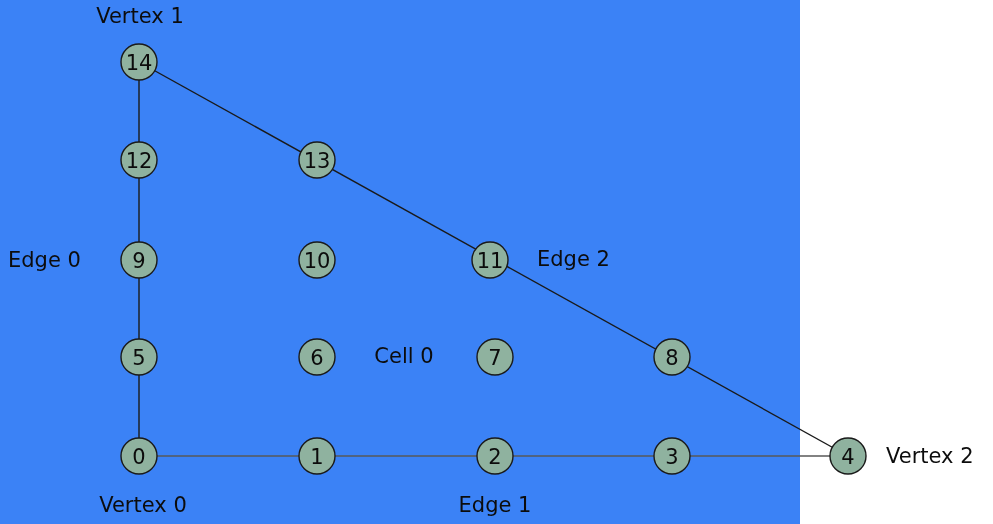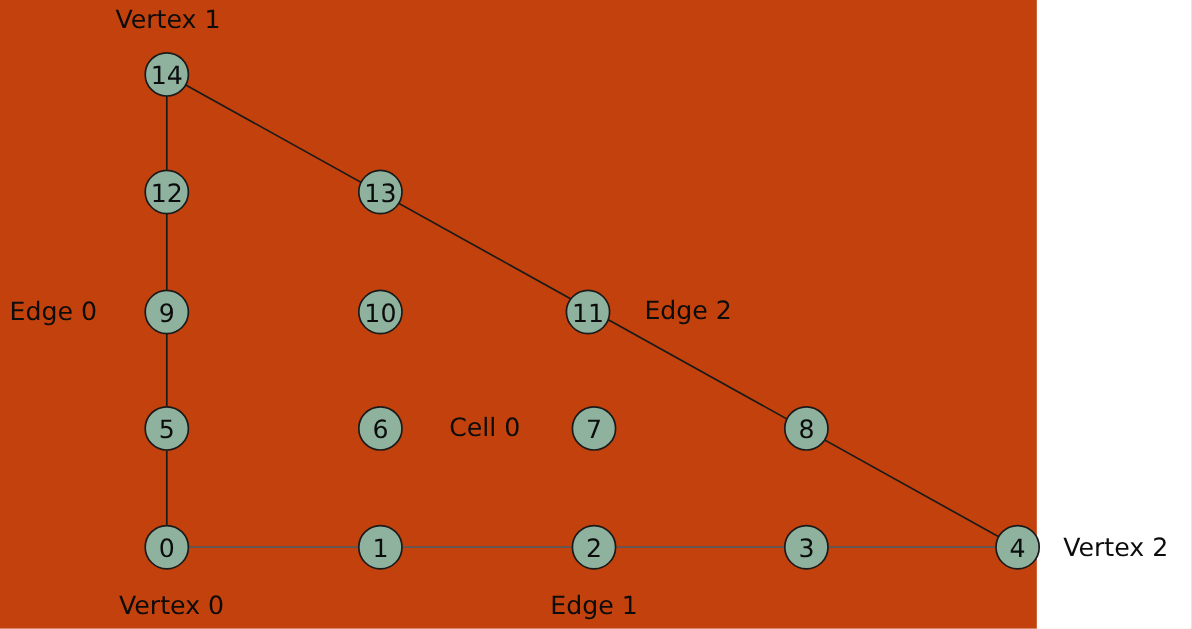--- a/index.html
+++ b/index.html
@@ -8,23 +8,23 @@
     background: #ffffff;
   }
   body {
     width: 993px;
     height: 524px;
     font-family: "DejaVu Sans", sans-serif;
     overflow: hidden;
   }
   #stage {
     position: relative;
-    width: 864px;
+    width: 800px;
     height: 524px;
-    background: #c2410c;
+    background: #3b82f6;
   }
   #mesh-svg {
     position: absolute;
     left: 0;
     top: 0;
     width: 993px;
     height: 524px;
     display: block;
   }
   .node-circle {

